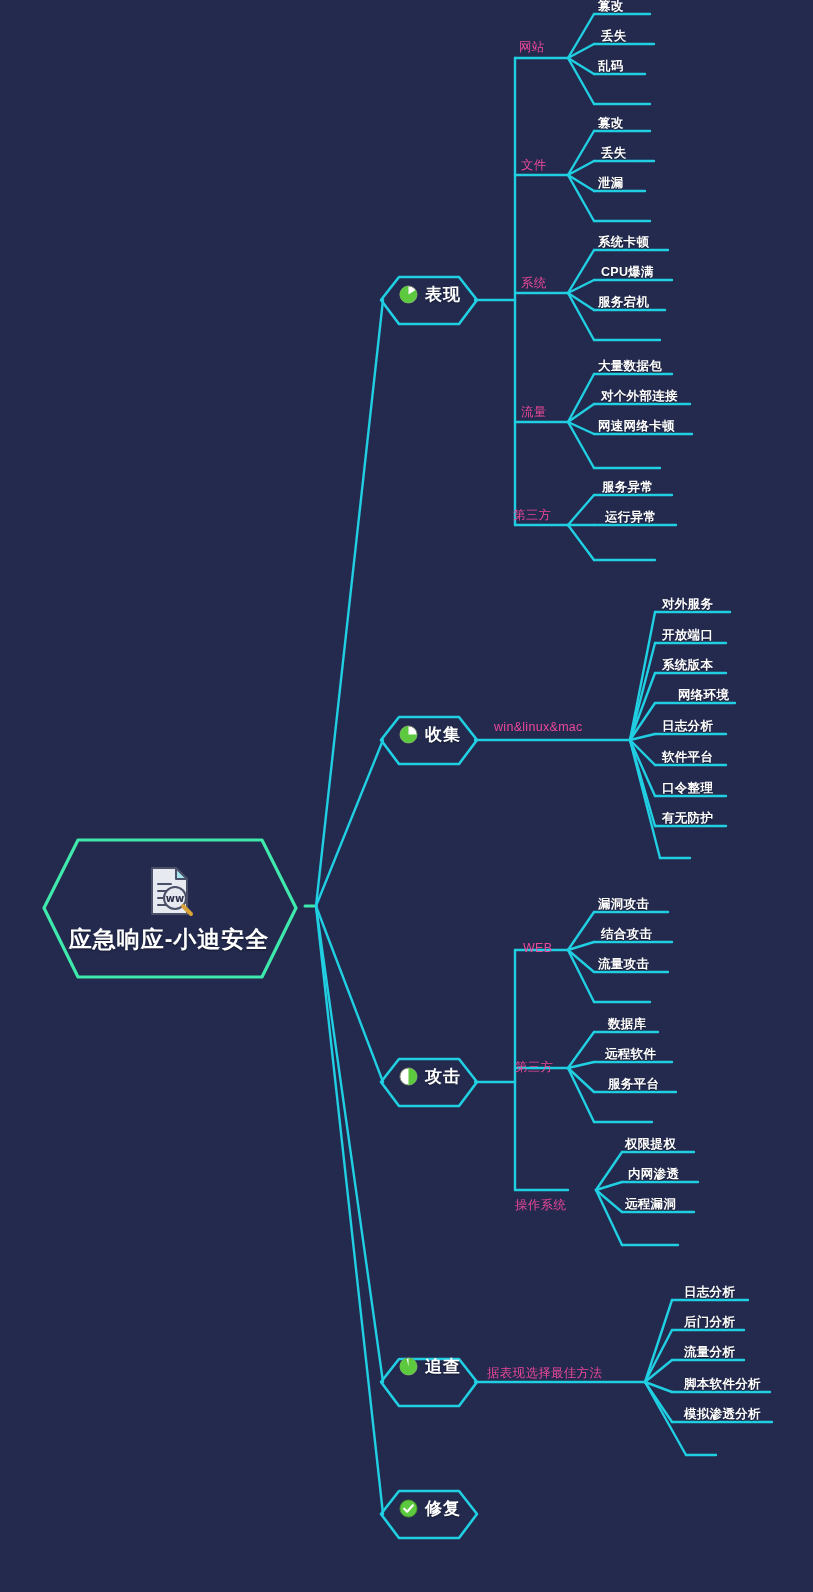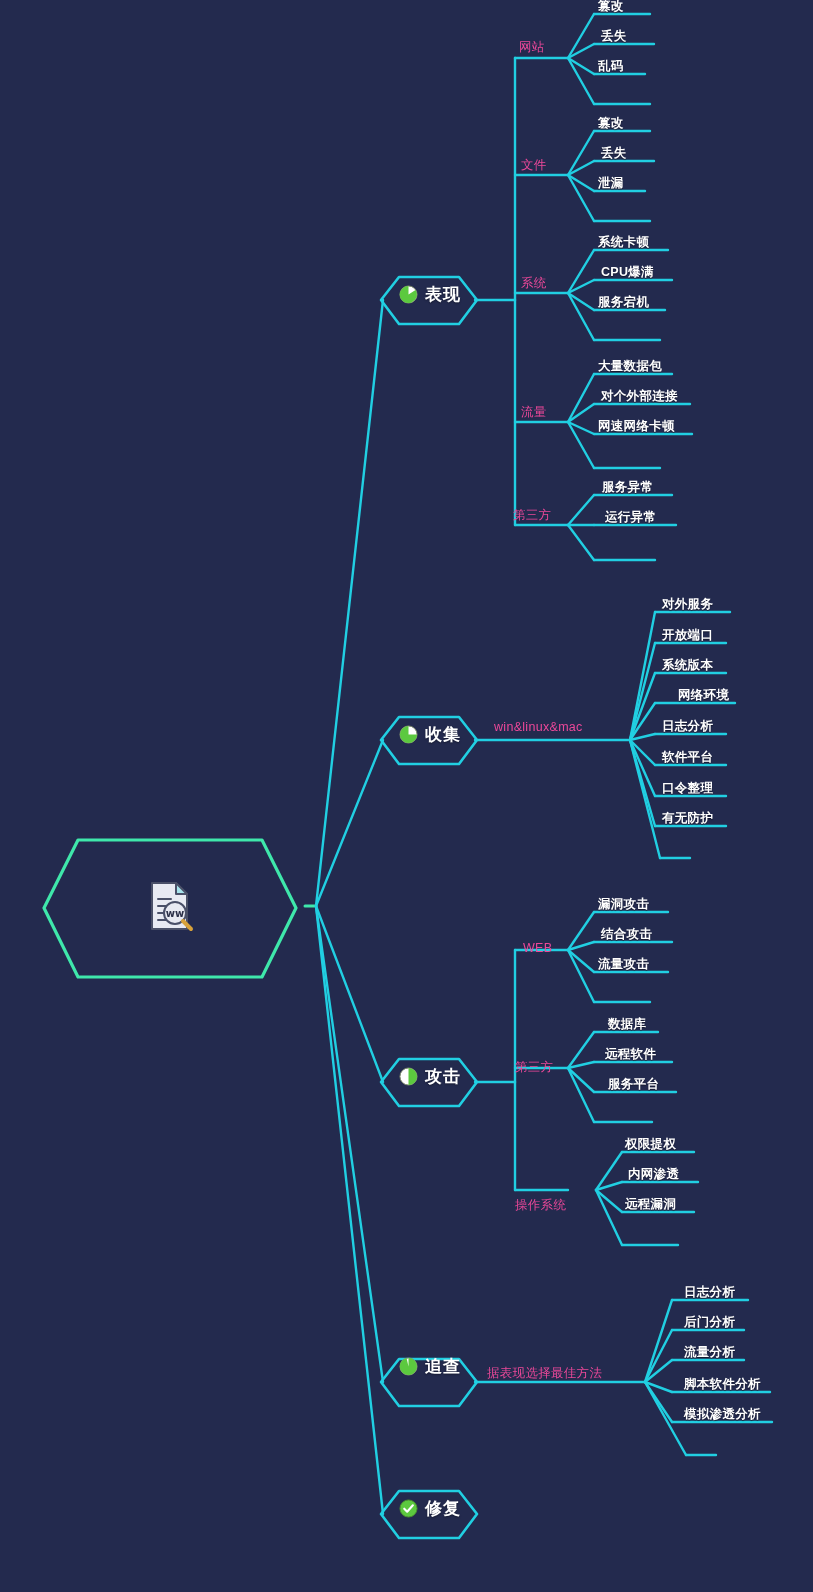--- a/index.html
+++ b/index.html
@@ -221,20 +221,21 @@
           <line x1="16" y1="20" x2="29" y2="20"></line>
           <line x1="16" y1="27" x2="29" y2="27"></line>
           <line x1="16" y1="34" x2="24" y2="34"></line>
           <line x1="16" y1="41" x2="24" y2="41"></line>
         </g>
         <circle cx="33" cy="34" r="11" fill="#e8eaf2" stroke="#4a5068" stroke-width="2"></circle>
         <text x="33" y="38" font-size="10" font-weight="bold" text-anchor="middle" fill="#2b3048" font-family="DejaVu Sans, sans-serif">ww</text>
         <line x1="41" y1="42" x2="49" y2="50" stroke="#d8a23a" stroke-width="4" stroke-linecap="round"></line>
       </svg>
     </div>
+    <div class="root-label">应急响应-小迪安全</div>
   </div>
 
   <svg class="canvas-layer" width="813" height="1592">
     <g fill="none" stroke="#21cfe2" stroke-width="2.6" stroke-linejoin="round">
       <polygon points="399,277 459,277 477,300 459,324 399,324 381,300"></polygon>
       <polygon points="399,717 459,717 477,740 459,764 399,764 381,740"></polygon>
       <polygon points="399,1059 459,1059 477,1082 459,1106 399,1106 381,1082"></polygon>
       <polygon points="399,1359 459,1359 477,1382 459,1406 399,1406 381,1382"></polygon>
       <polygon points="399,1491 459,1491 477,1514 459,1538 399,1538 381,1514"></polygon>
     </g>

